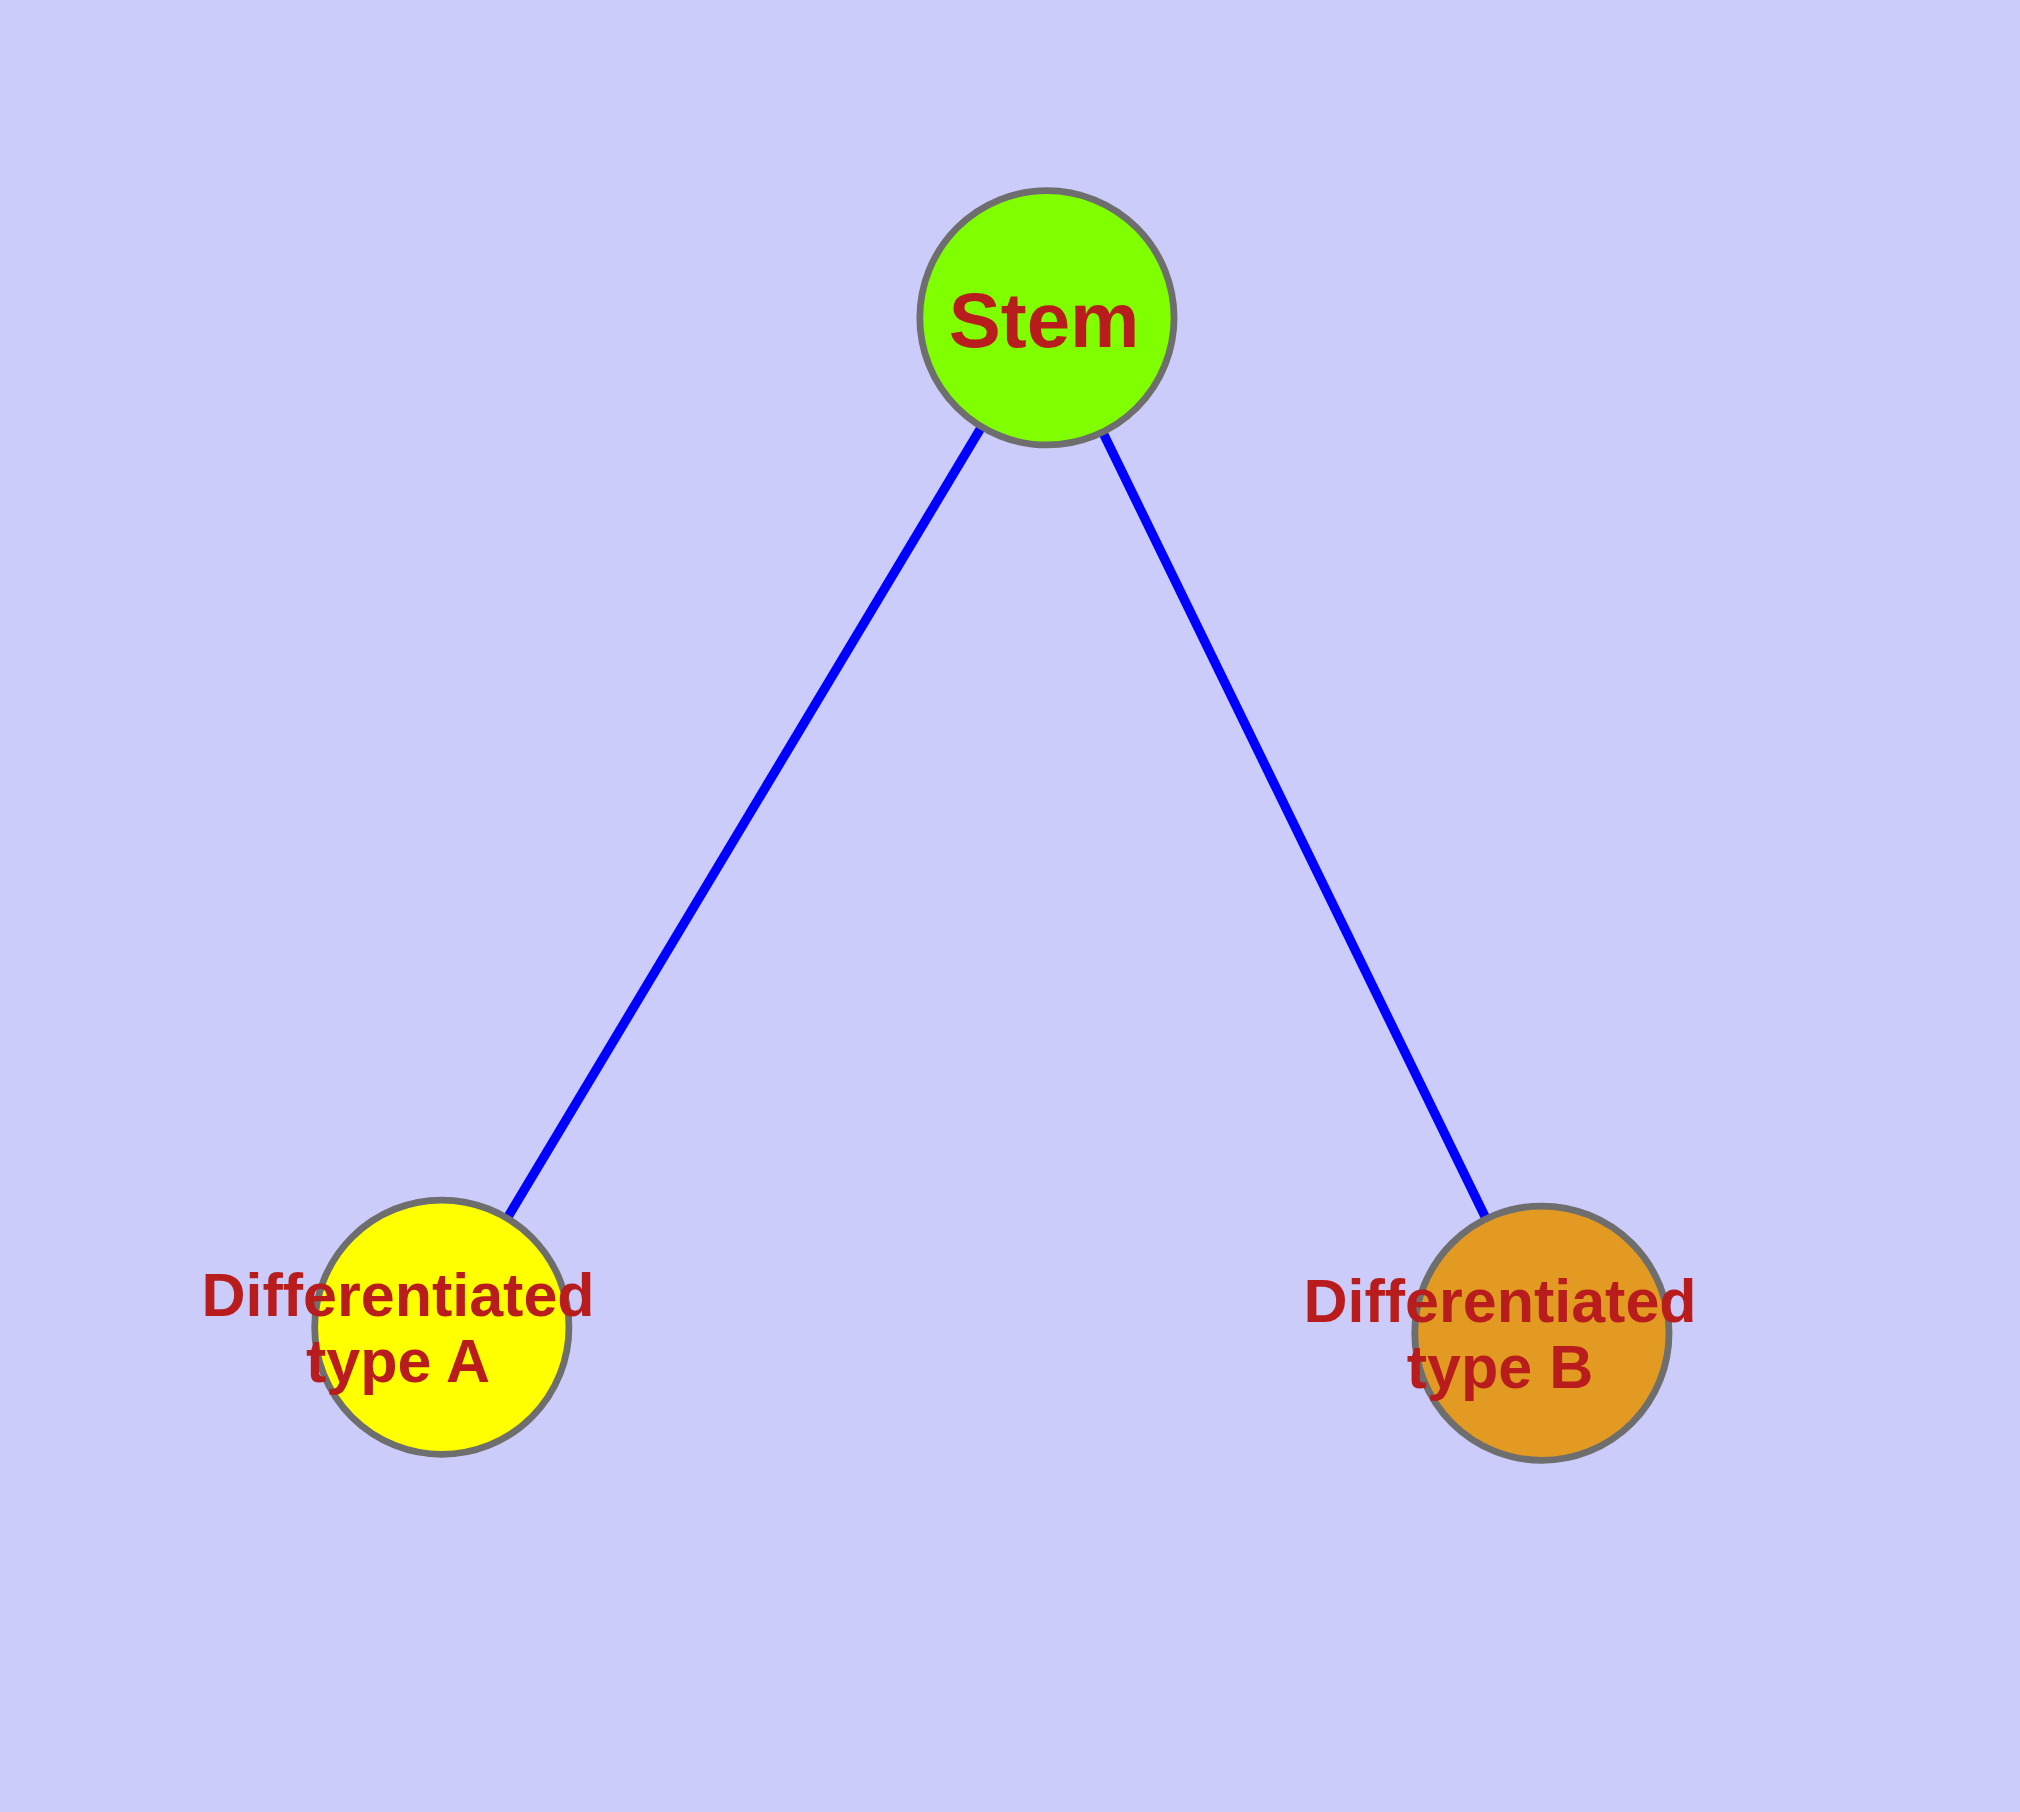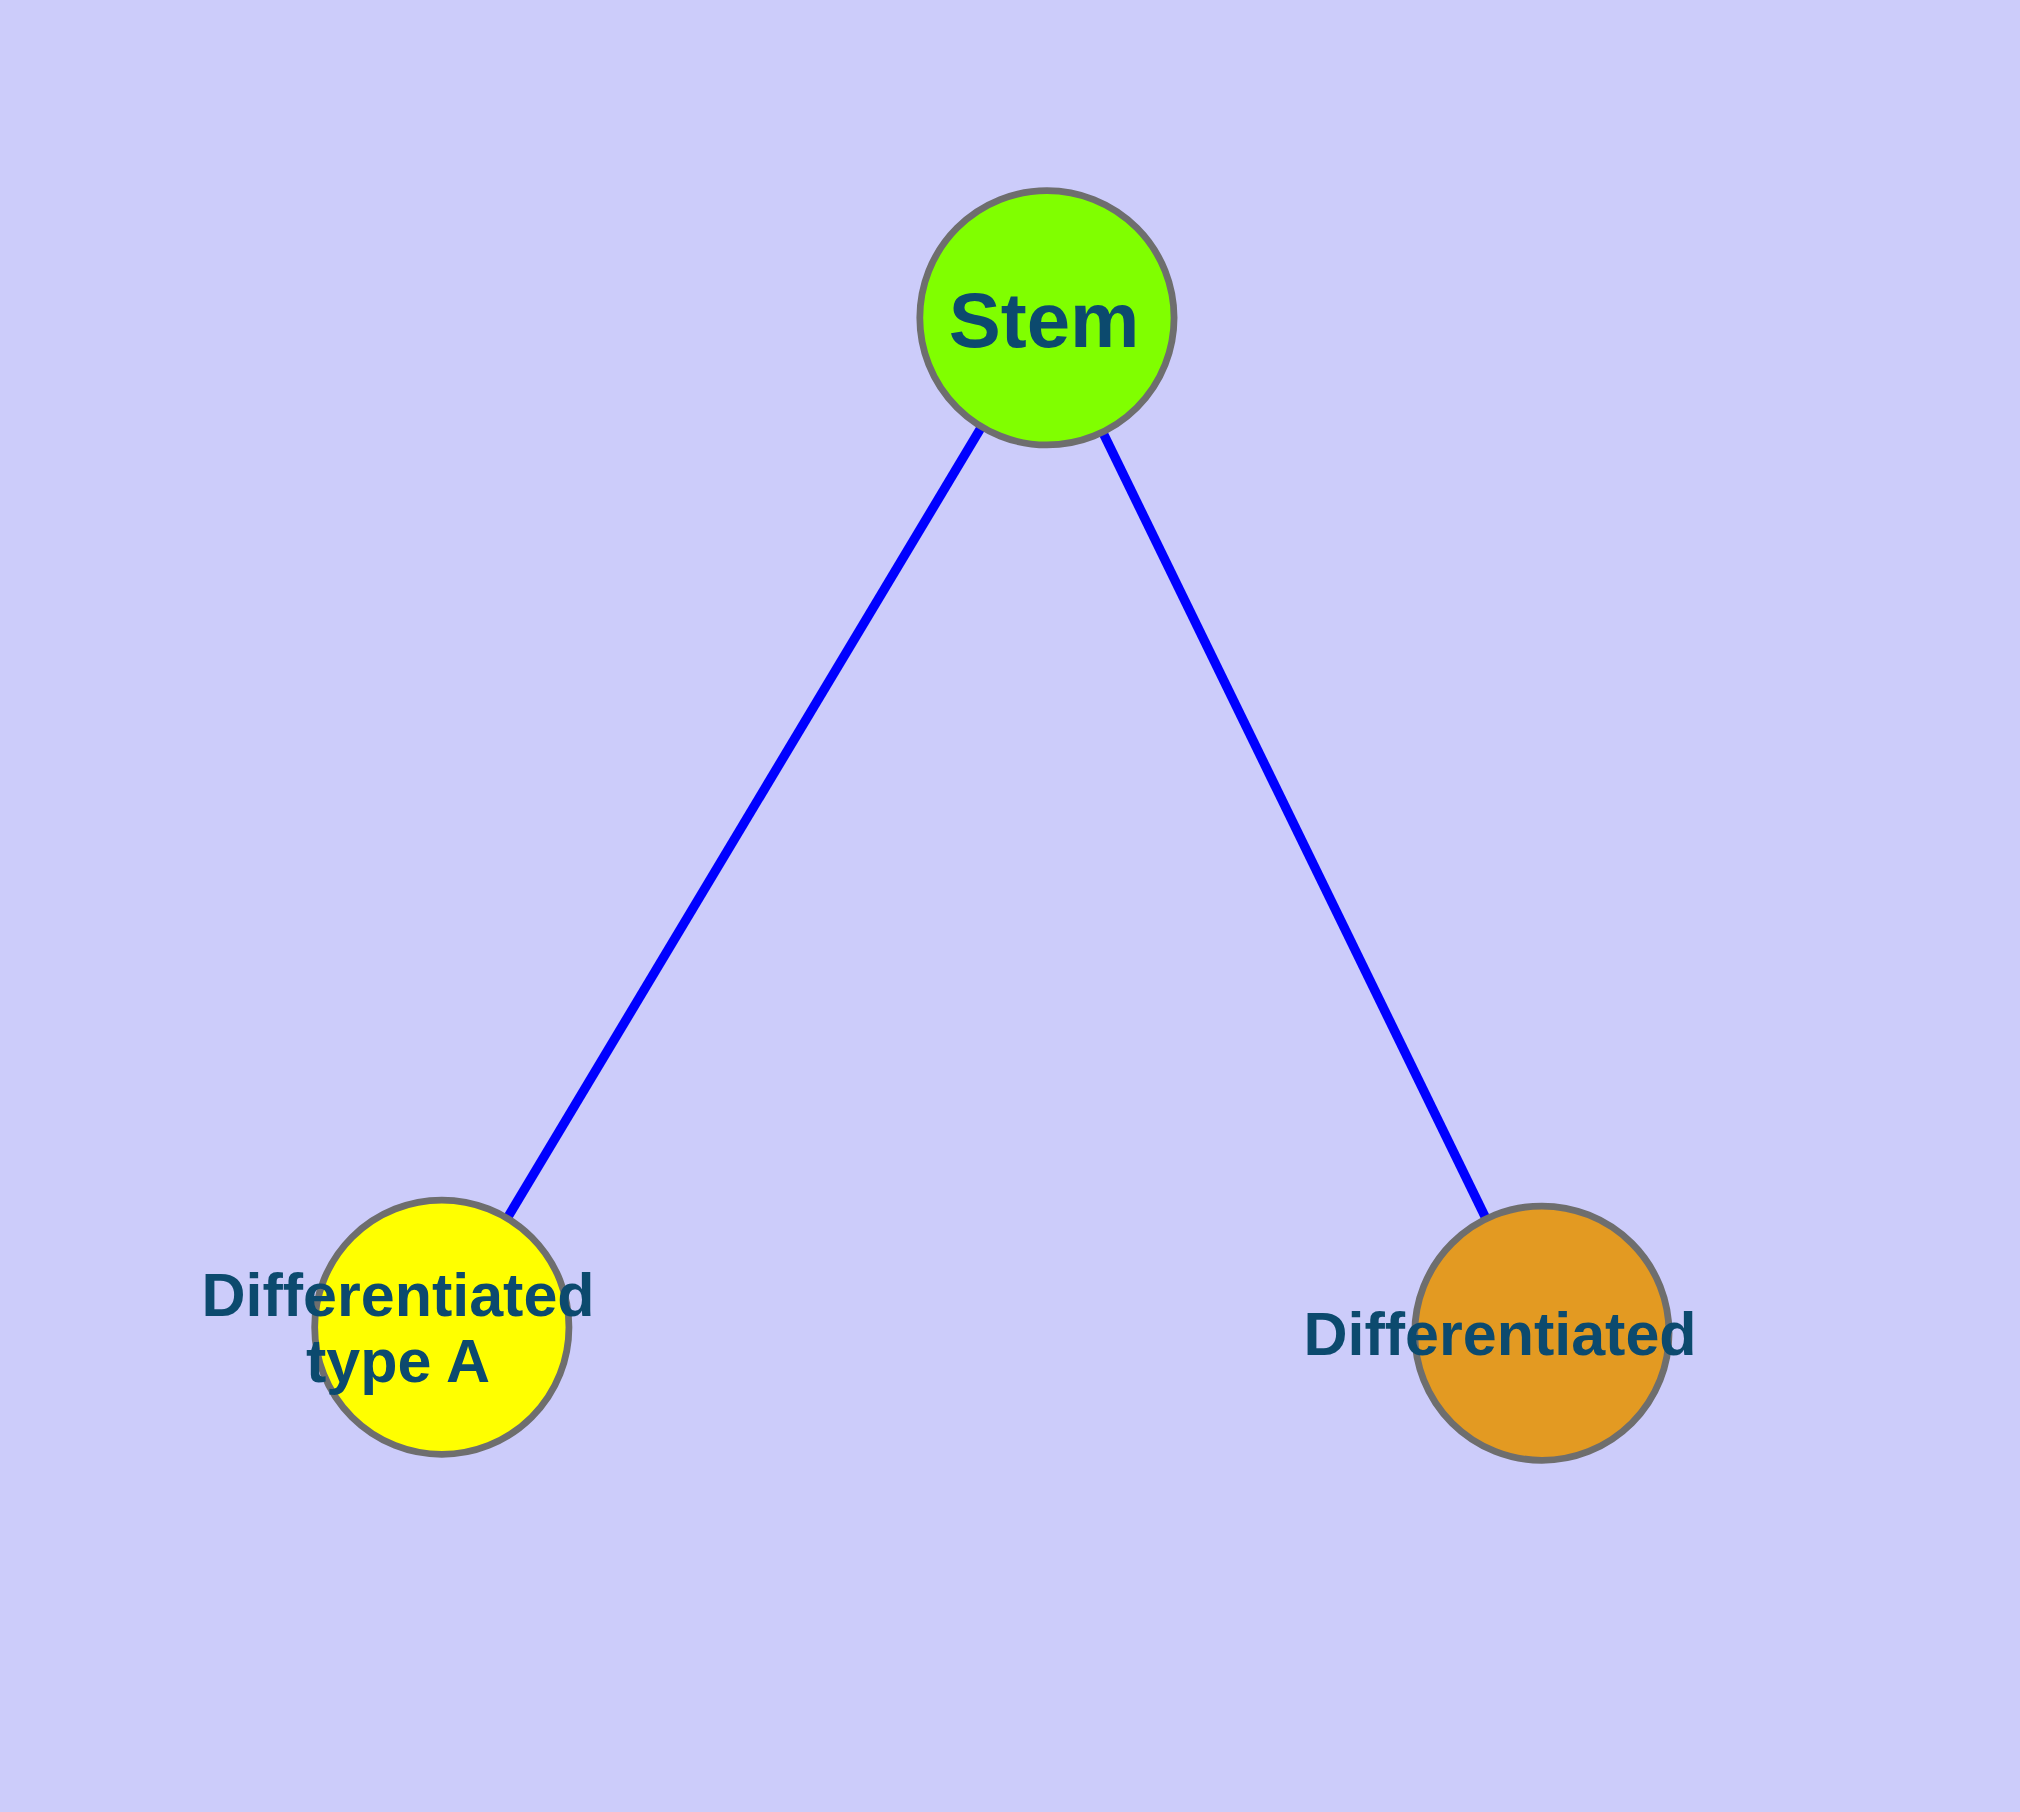--- a/index.html
+++ b/index.html
@@ -18,21 +18,21 @@
   #graph-svg {
     position: absolute;
     inset: 0;
     width: 2021px;
     height: 1812px;
     display: block;
   }
   .node-label {
     position: absolute;
     text-align: center;
-    color: #0c4a6e;
+    color: #b91c1c;
     font-family: "Liberation Sans", sans-serif;
     font-weight: bold;
     white-space: pre;
     line-height: 1.08;
     pointer-events: none;
     transform: translate(-50%, -50%);
   }
   .node-label.single { font-size: 78px; }
   .node-label.multi  { font-size: 61px; }
 </style>
@@ -49,17 +49,17 @@
     <g id="node-layer">
         <circle cx="1235" cy="375" r="150" fill="#80ff00" stroke="#6e6e6e" stroke-width="8"></circle>
         <circle cx="521" cy="1566" r="150" fill="#ffff00" stroke="#6e6e6e" stroke-width="8"></circle>
         <circle cx="1819" cy="1573" r="150" fill="#e39a22" stroke="#6e6e6e" stroke-width="8"></circle>
       </g>
   </svg>
 
   <div id="label-layer">
       <div class="node-label single" style="left: 1044px; top: 320px;"><div>Stem</div></div>
       <div class="node-label multi" style="left: 398px; top: 1329px;"><div>Differentiated</div><div>type A</div></div>
-      <div class="node-label multi" style="left: 1500px; top: 1335px;"><div>Differentiated</div></div>
+      <div class="node-label multi" style="left: 1500px; top: 1335px;"><div>Differentiated</div><div>type B</div></div>
     </div>
 
 </div>
 
 
 </body></html>

